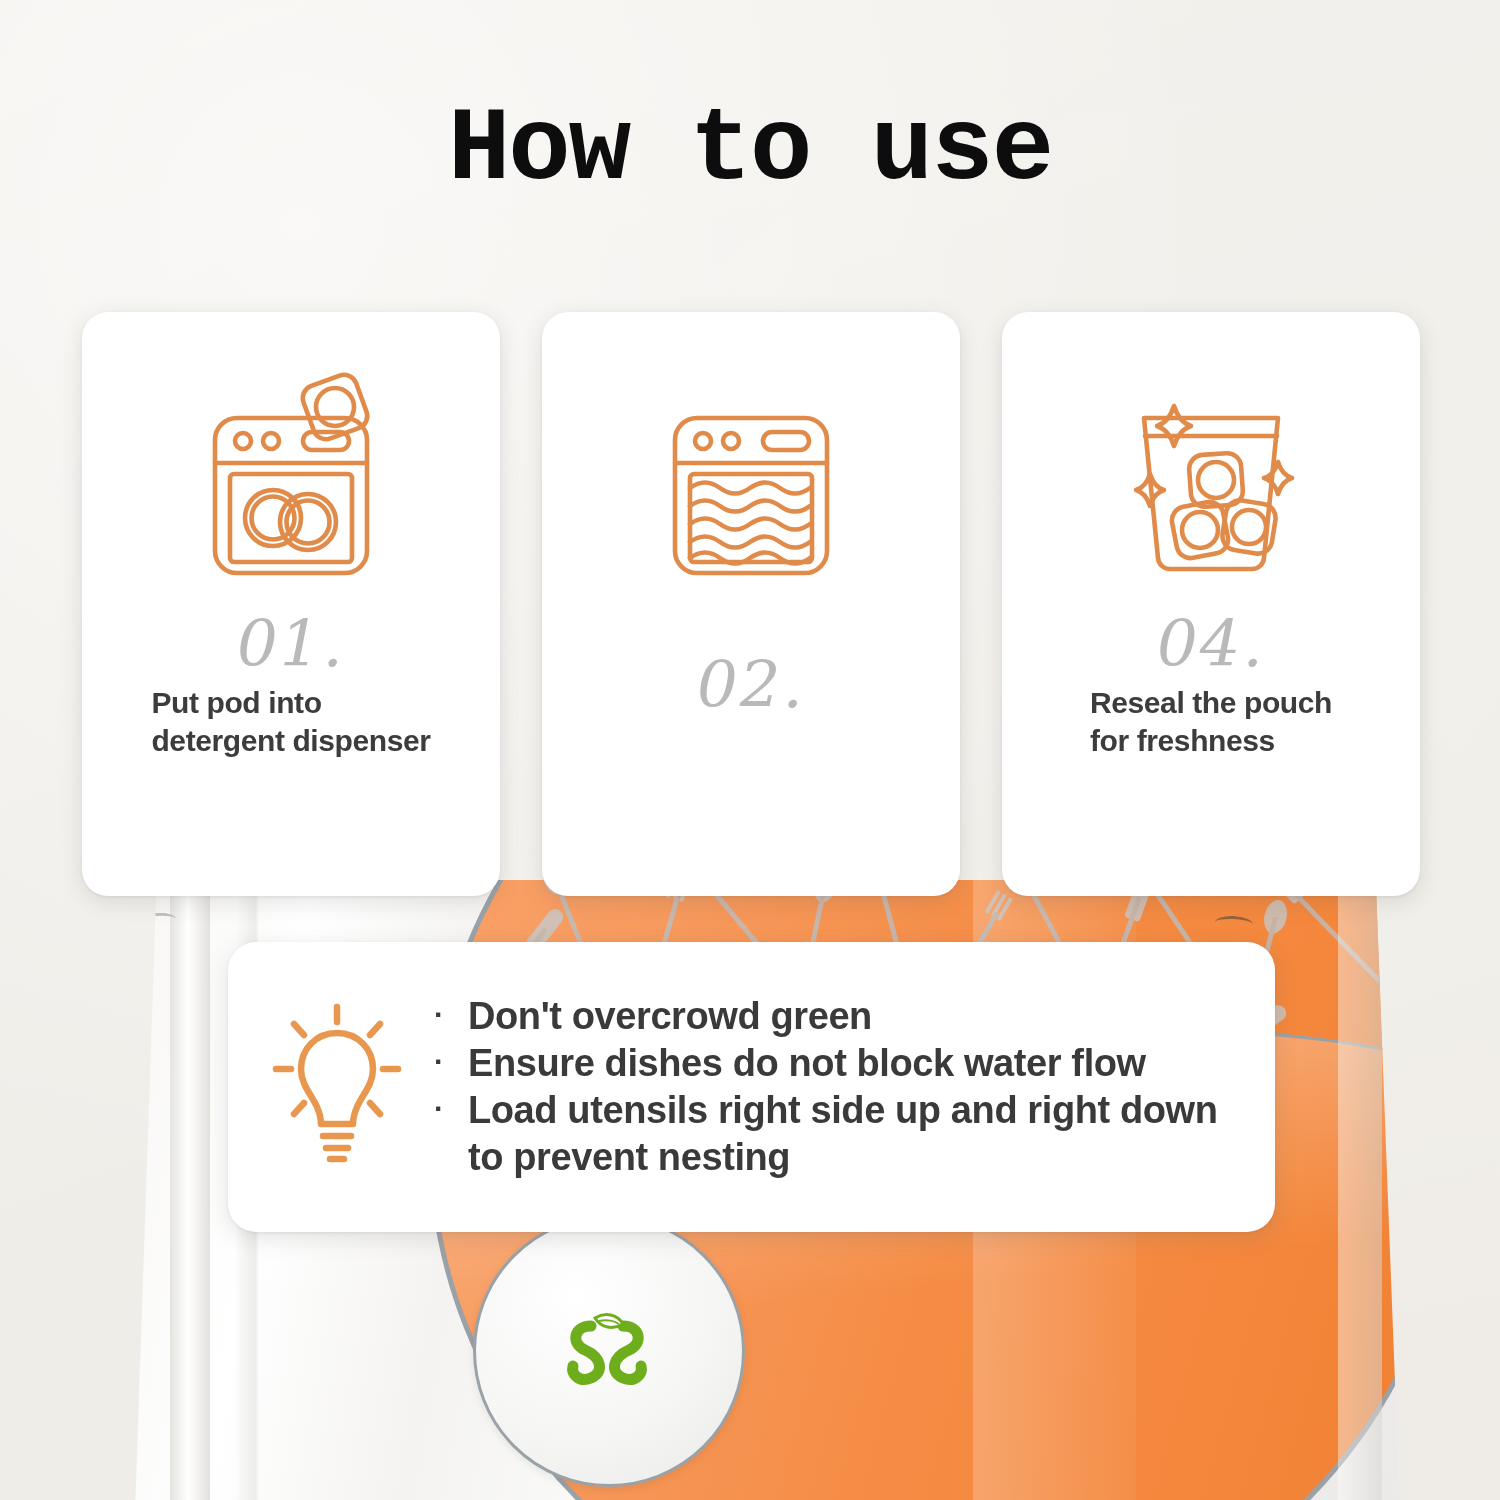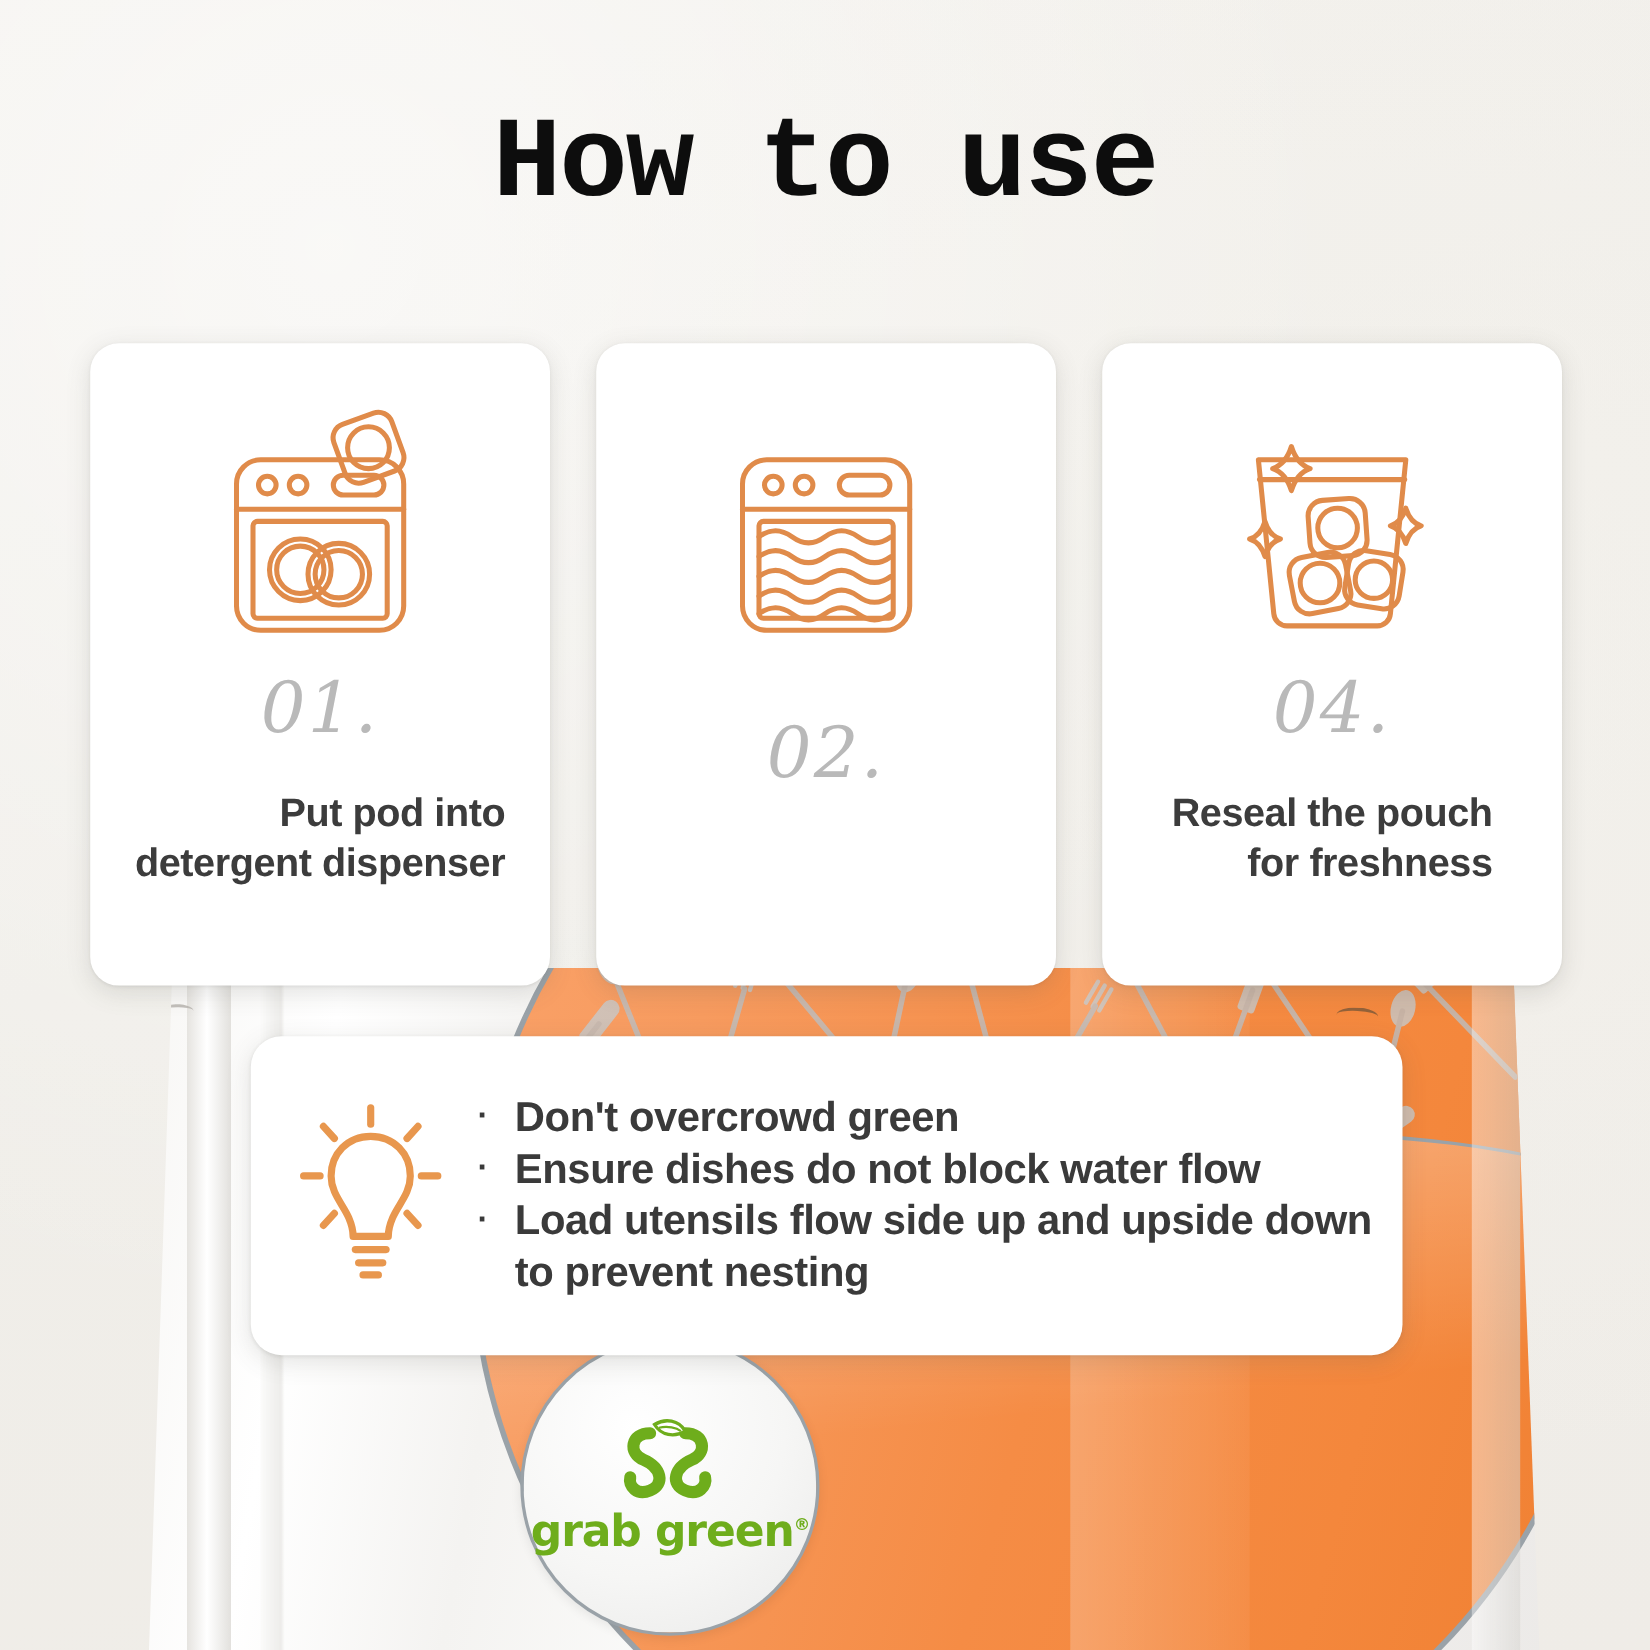--- a/index.html
+++ b/index.html
@@ -128,23 +128,23 @@
   #card-3{ left:1002px; }
 
   .step-icon{ height:230px; display:flex; align-items:center; justify-content:center; }
   .step-num{
     font-family:"DejaVu Serif", serif;
     font-style:italic; font-weight:400;
     font-size:64px; color:#b9b9b9; letter-spacing:2px;
     margin-top:12px; line-height:1;
   }
   .step-label{
-    margin-top:40px; padding:0 16px; text-align:right;
+    margin-top:8px; padding:0 16px; text-align:left;
     font-family:"Liberation Sans", sans-serif; font-weight:bold;
-    font-size:36px; line-height:1.26; color:#3c3c3c; letter-spacing:-.4px;
+    font-size:30px; line-height:1.26; color:#3c3c3c; letter-spacing:-.4px;
   }
 
   
   #tips-card{
     left:228px; top:942px; width:1047px; height:290px;
     border-radius:28px; flex-direction:row; align-items:center;
     padding:0 26px 0 34px;
   }
   .tips-icon{ width:150px; flex:0 0 150px; display:flex; justify-content:center; align-items:center; }
   .tips-list{ flex:1; padding-left:22px; }
@@ -246,21 +246,20 @@
 
     <div class="logo-badge">
       <svg class="logo-mark" viewBox="0 0 108 78">
         <g fill="none" stroke="#6ead1c" stroke-width="11" stroke-linecap="round">
           <path d="M36 16 C18 16 16 34 30 40 C46 47 50 62 36 68 C24 73 16 64 18 56"></path>
           <path d="M68 16 C86 16 88 34 74 40 C58 47 54 62 68 68 C80 73 88 64 86 56"></path>
         </g>
         <path d="M40 8 C50 2 62 4 68 14 C58 20 46 18 40 8 Z" fill="#ffffff" stroke="#6ead1c" stroke-width="3"></path>
         <path d="M44 11 C52 9 60 11 64 14" stroke="#6ead1c" stroke-width="2" fill="none"></path>
       </svg>
-      <div class="logo-text"><span>grab green</span><span class="reg">®</span></div>
     </div>
 
     <div class="pouch-bottom-text">60 LOADS</div>
   </div>
 </div>
 
 <h1 class="page-title">How to use</h1>
 
 <div class="card step" id="card-1">
   <div class="step-icon">
@@ -361,16 +360,16 @@
     <div class="tip-line">
       <span class="tip-bullet">·</span>
       <span class="tip-text">Don't overcrowd green</span>
     </div>
     <div class="tip-line">
       <span class="tip-bullet">·</span>
       <span class="tip-text">Ensure dishes do not block water flow</span>
     </div>
     <div class="tip-line">
       <span class="tip-bullet">·</span>
-      <span class="tip-text">Load utensils flow side up and upside down to prevent nesting</span>
+      <span class="tip-text">Load utensils right side up and right down to prevent nesting</span>
     </div>
   </div>
 </div>
 
 </body></html>

